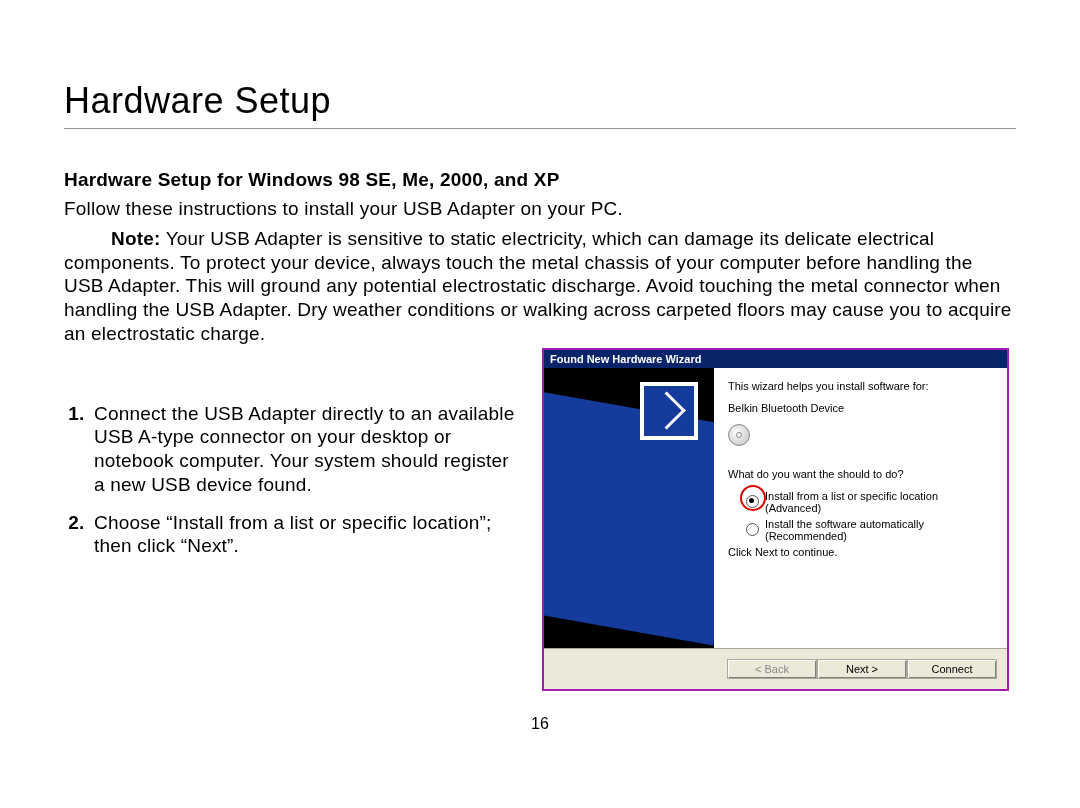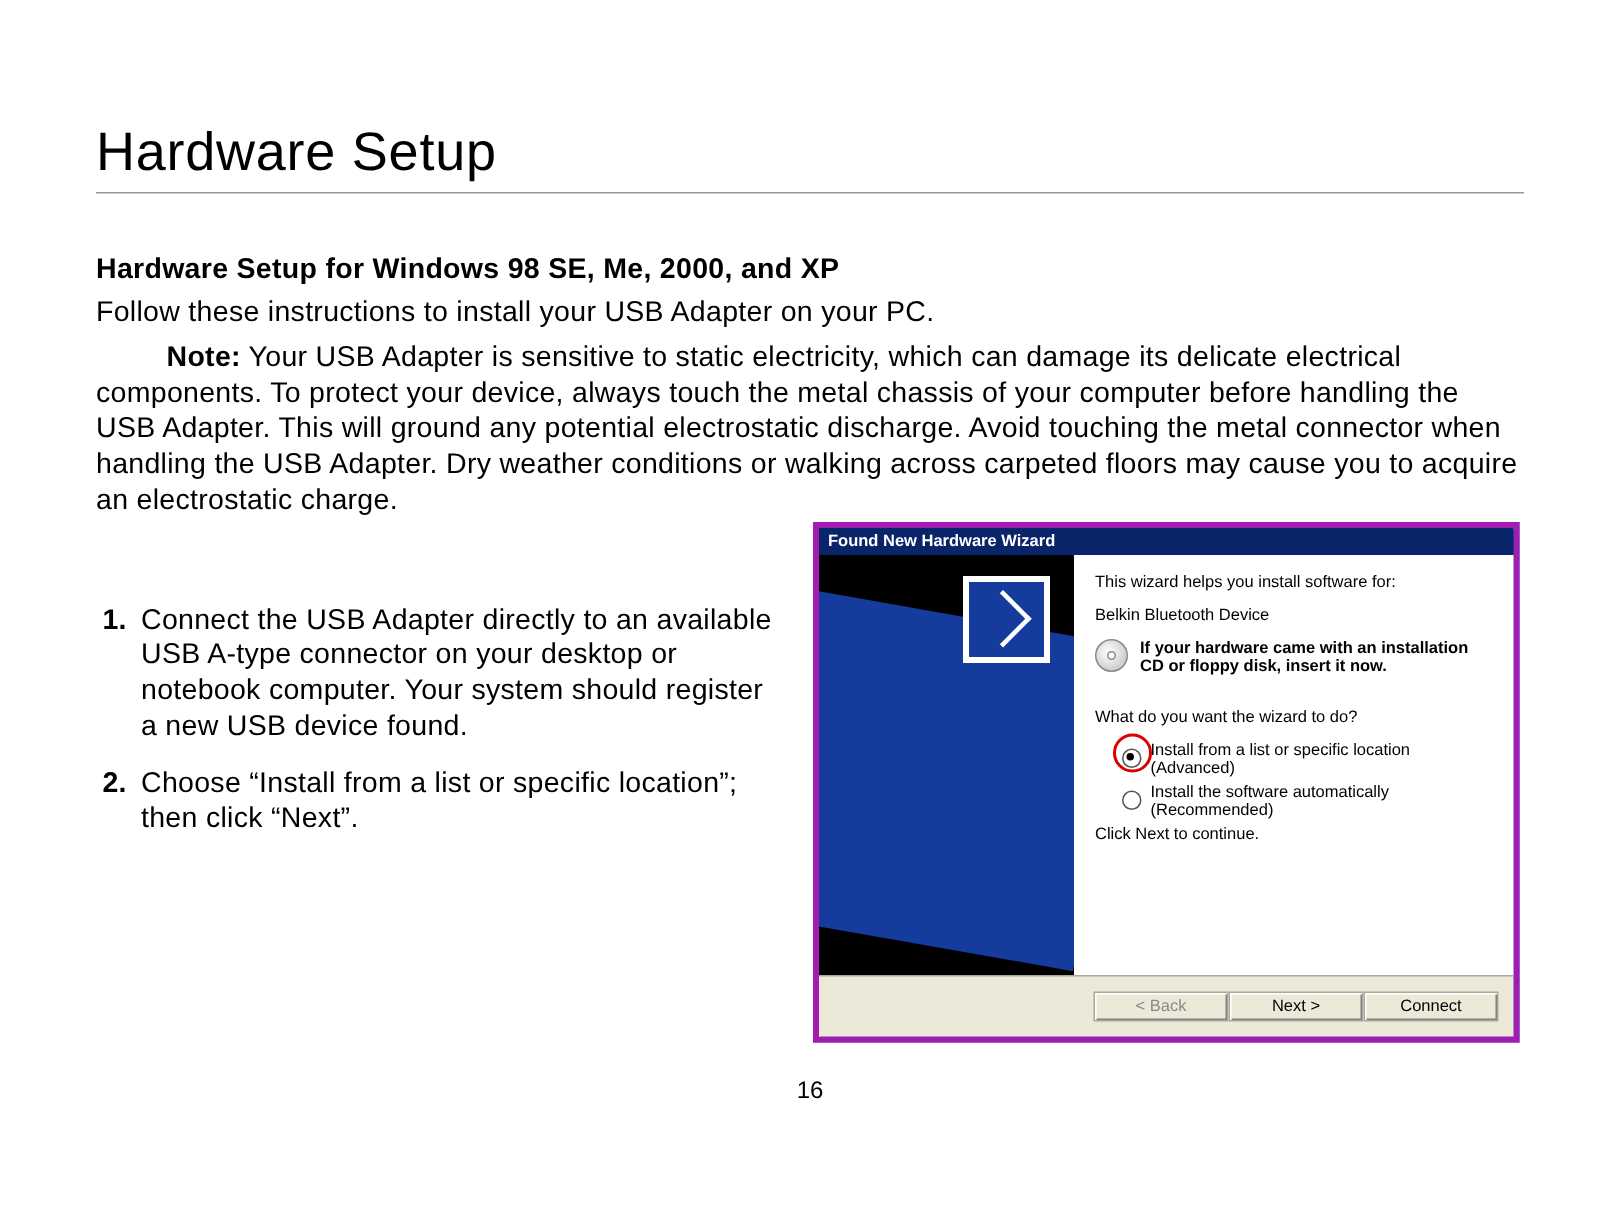--- a/index.html
+++ b/index.html
@@ -75,22 +75,22 @@
   }
   .page-num {
     text-align: center;
     font-size: 16px;
     margin-top: 24px;
   }
 
   
   .wizard {
     width: 463px;
-    border: 4px solid #a21caf;
-    background: #1d4ed8;
+    border: 2px solid #a21caf;
+    background: #404040;
     font-family: Tahoma, Arial, sans-serif;
     font-size: 11px;
     box-shadow: 1px 1px 0 #fff inset;
     margin-top: 2px;
   }
   .wizard-titlebar {
     background: linear-gradient(to bottom, #0a246a 0%, #3a6ea5 50%, #0a246a 100%);
     background: #0a246a;
     color: #fff;
     font-weight: 700;
@@ -238,23 +238,22 @@
       <div class="wizard-titlebar">Found New Hardware Wizard</div>
       <div class="wizard-body">
         <div class="wizard-sidebar">
           <div class="glyph"></div>
         </div>
         <div class="wizard-content">
           <p>This wizard helps you install software for:</p>
           <p class="wizard-device">Belkin Bluetooth Device</p>
           <div class="wizard-cd">
             <span class="cd-icon"></span>
-            <span>If your hardware came with an installation CD or floppy disk, insert it now.</span>
           </div>
-          <p>What do you want the wizard to do?</p>
+          <p>What do you want the should to do?</p>
           <div class="wizard-radios">
             <div class="wizard-radio">
               <span class="red-circle"></span>
               <span class="radio-dot checked"></span>
               <span>Install from a list or specific location (Advanced)</span>
             </div>
             <div class="wizard-radio">
               <span class="radio-dot"></span>
               <span>Install the software automatically (Recommended)</span>
             </div>

